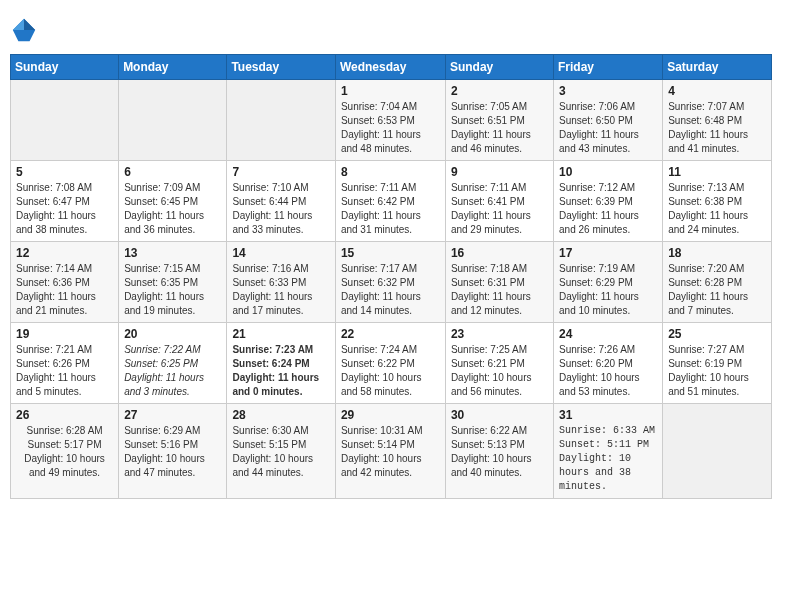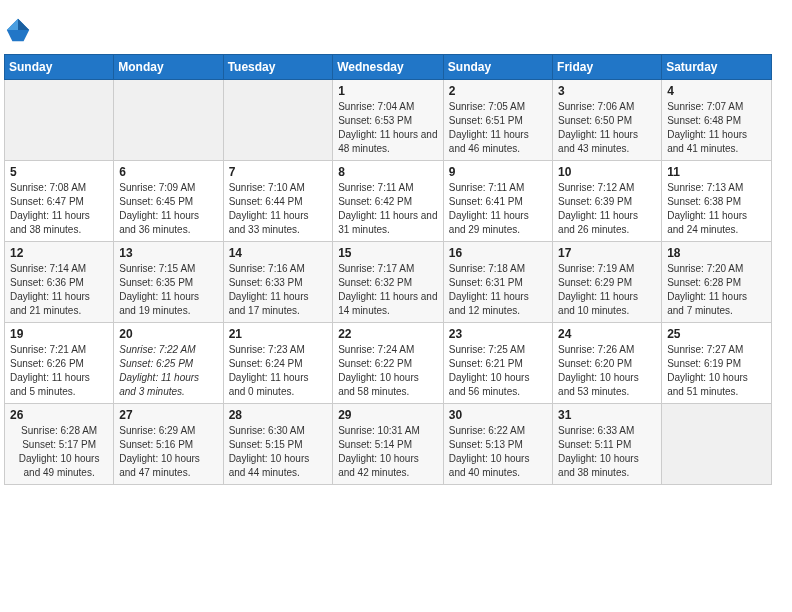--- a/index.html
+++ b/index.html
@@ -6,21 +6,21 @@
     body {
       font-family: Arial, sans-serif;
       background: #fff;
       width: 792px;
       height: 612px;
       overflow: hidden;
     }
     .page {
       width: 792px;
       height: 612px;
-      padding: 16px 20px 10px 4px;
+      padding: 16px 20px 10px 10px;
       background: #fff;
     }
     .header {
       display: flex;
       justify-content: space-between;
       align-items: flex-start;
       margin-bottom: 10px;
     }
     .logo {
       display: flex;
@@ -257,21 +257,21 @@
 Daylight: 11 hours and 5 minutes.</div>
           </td>
           <td>
             <span class="day-number">20</span>
             <div class="day-info" style="white-space: pre-line; font-style: italic;">Sunrise: 7:22 AM
 Sunset: 6:25 PM
 Daylight: 11 hours and 3 minutes.</div>
           </td>
           <td>
             <span class="day-number">21</span>
-            <div class="day-info" style="white-space: pre-line;">Sunrise: 7:23 AM
+            <div class="day-info" style="white-space: pre-line; font-weight: bold;">Sunrise: 7:23 AM
 Sunset: 6:24 PM
 Daylight: 11 hours and 0 minutes.</div>
           </td>
           <td>
             <span class="day-number">22</span>
             <div class="day-info" style="white-space: pre-line;">Sunrise: 7:24 AM
 Sunset: 6:22 PM
 Daylight: 10 hours and 58 minutes.</div>
           </td>
           <td>
@@ -319,21 +319,21 @@
 Daylight: 10 hours and 42 minutes.</div>
           </td>
           <td>
             <span class="day-number">30</span>
             <div class="day-info" style="white-space: pre-line;">Sunrise: 6:22 AM
 Sunset: 5:13 PM
 Daylight: 10 hours and 40 minutes.</div>
           </td>
           <td>
             <span class="day-number">31</span>
-            <div class="day-info" style="white-space: pre-line;">Sunrise: 6:33 AM
+            <div class="day-info" style="white-space: pre-line; font-family: Liberation Mono, monospace;">Sunrise: 6:33 AM
 Sunset: 5:11 PM
 Daylight: 10 hours and 38 minutes.</div>
           </td>
           <td class="empty-cell"></td>
         </tr>
       </tbody>
   </table>
 </div>
 
 </body></html>

